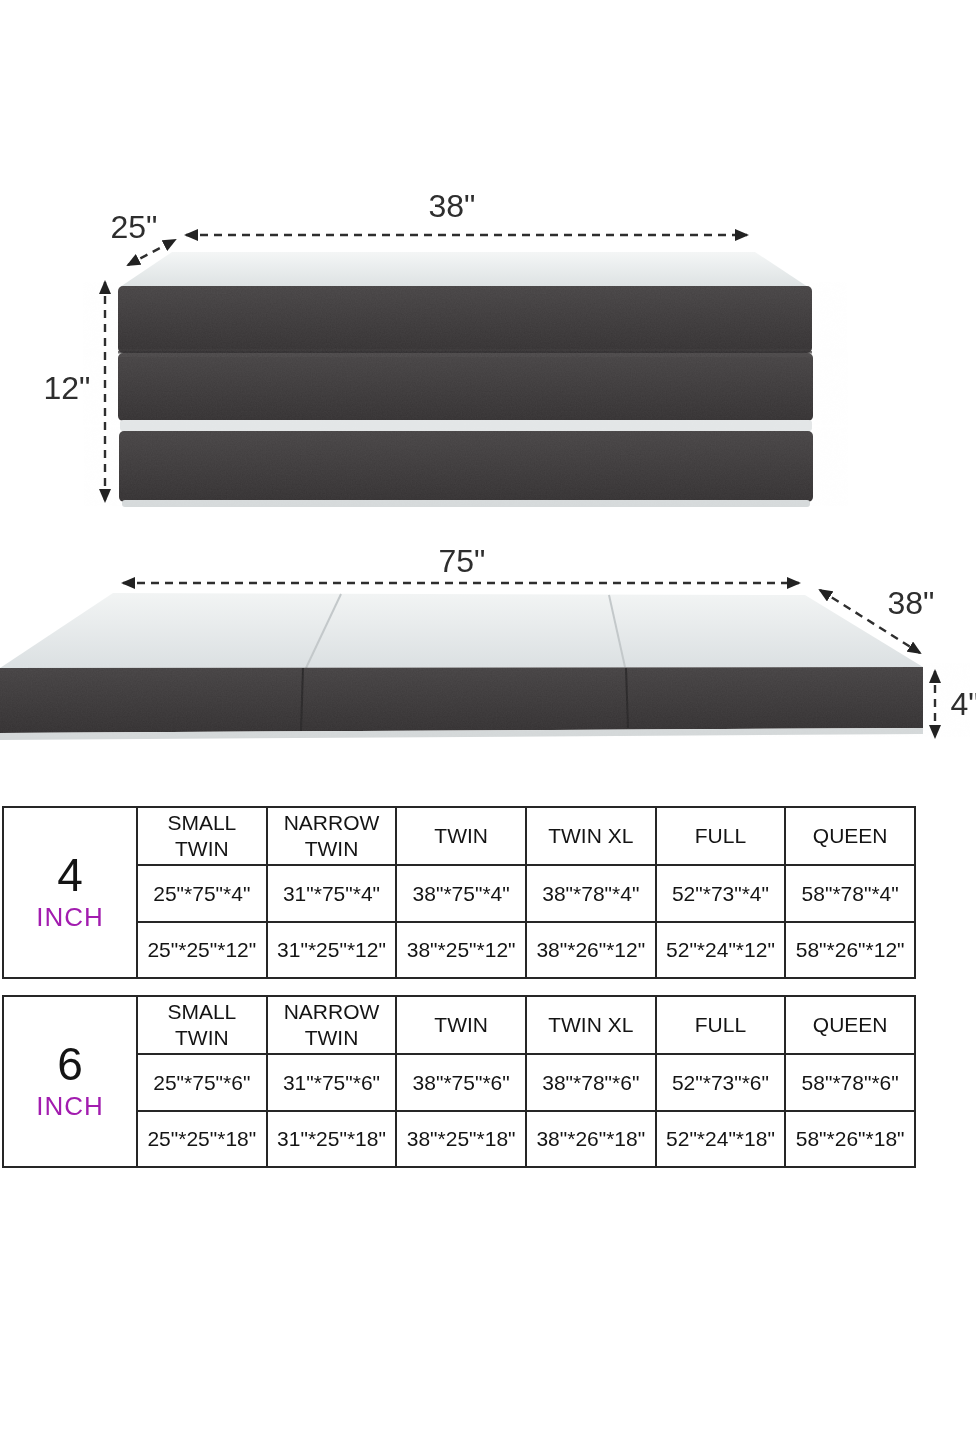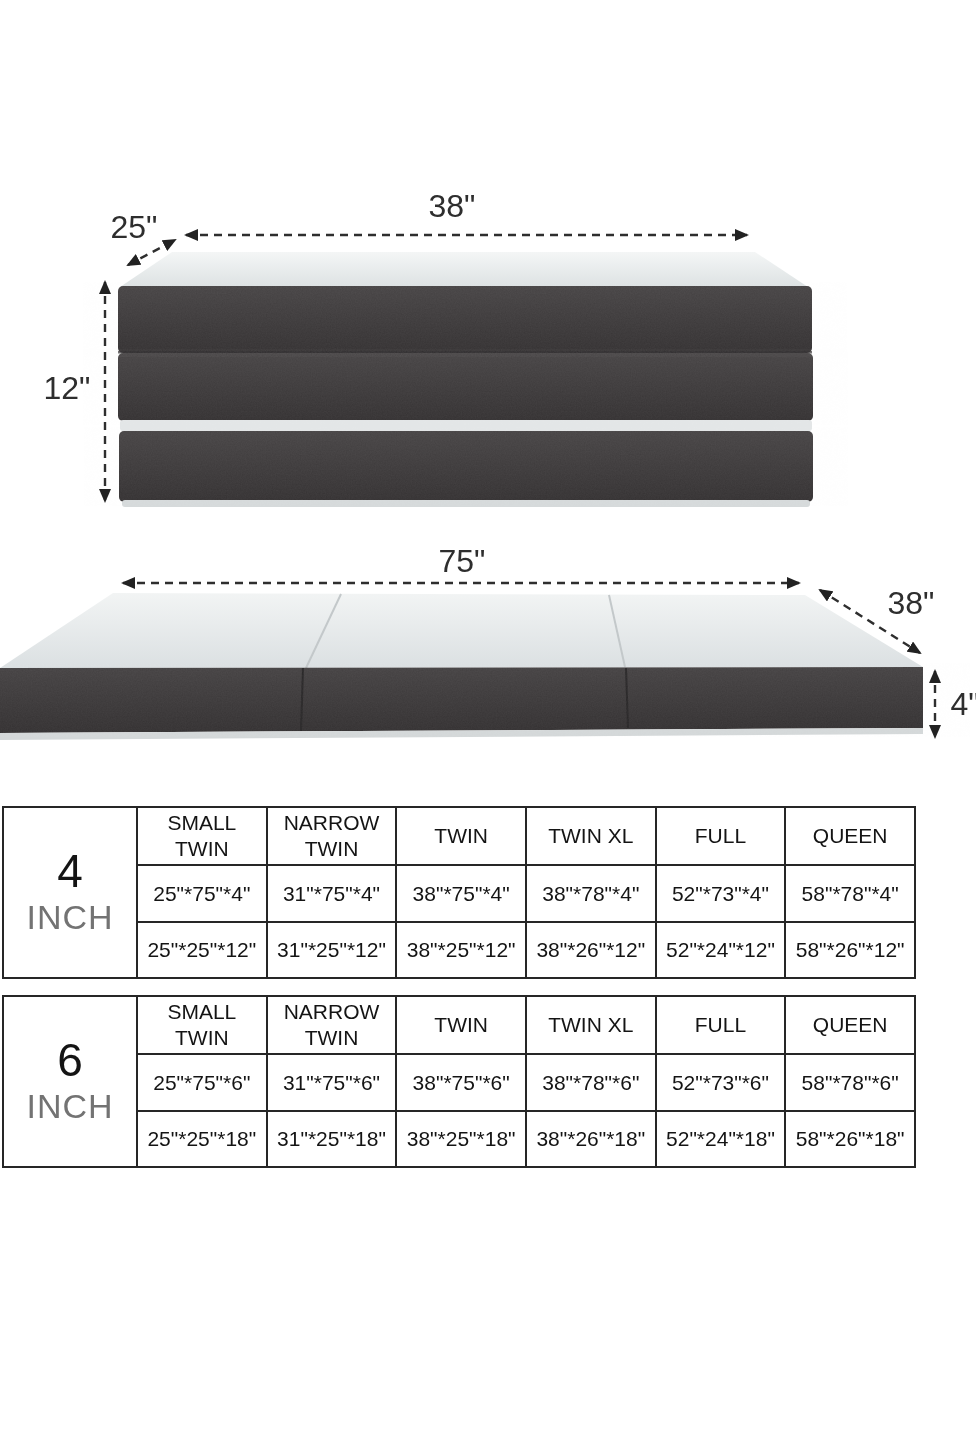--- a/index.html
+++ b/index.html
@@ -18,21 +18,21 @@
   #table-4{top:806px;height:171px;}
   #table-6{top:995px;height:172px;}
   .size-table td{border:2px solid #262626;text-align:center;vertical-align:middle;
         font-size:21px;line-height:1.22;color:#141414;padding:0;background:#ffffff;}
   .size-table td.hdr{padding:0 14px;}
   .size-table td.rowlabel{width:132px;}
   .size-table tr.r-h{height:58px;}
   .size-table tr.r-d1{height:57px;}
   .size-table tr.r-d2{height:56px;}
   .thick-big{font-size:46px;line-height:1.05;color:#141414;}
-  .thick-unit{font-size:34px;letter-spacing:1px;margin-top:2px;color:#737373;}
+  .thick-unit{font-size:26px;letter-spacing:1px;margin-top:2px;color:#a21caf;}
 </style>
 </head>
 <body>
 
 <div class="page">
 
   <svg id="svg-folded" width="976" height="530" viewBox="0 0 976 530">
     <defs>
       <marker id="arrA" viewBox="0 0 14 12" markerWidth="14" markerHeight="12" refX="12" refY="6" orient="auto-start-reverse" markerUnits="userSpaceOnUse">
         <path d="M0,0 L14,6 L0,12 Z" class="arrowhead"></path>

